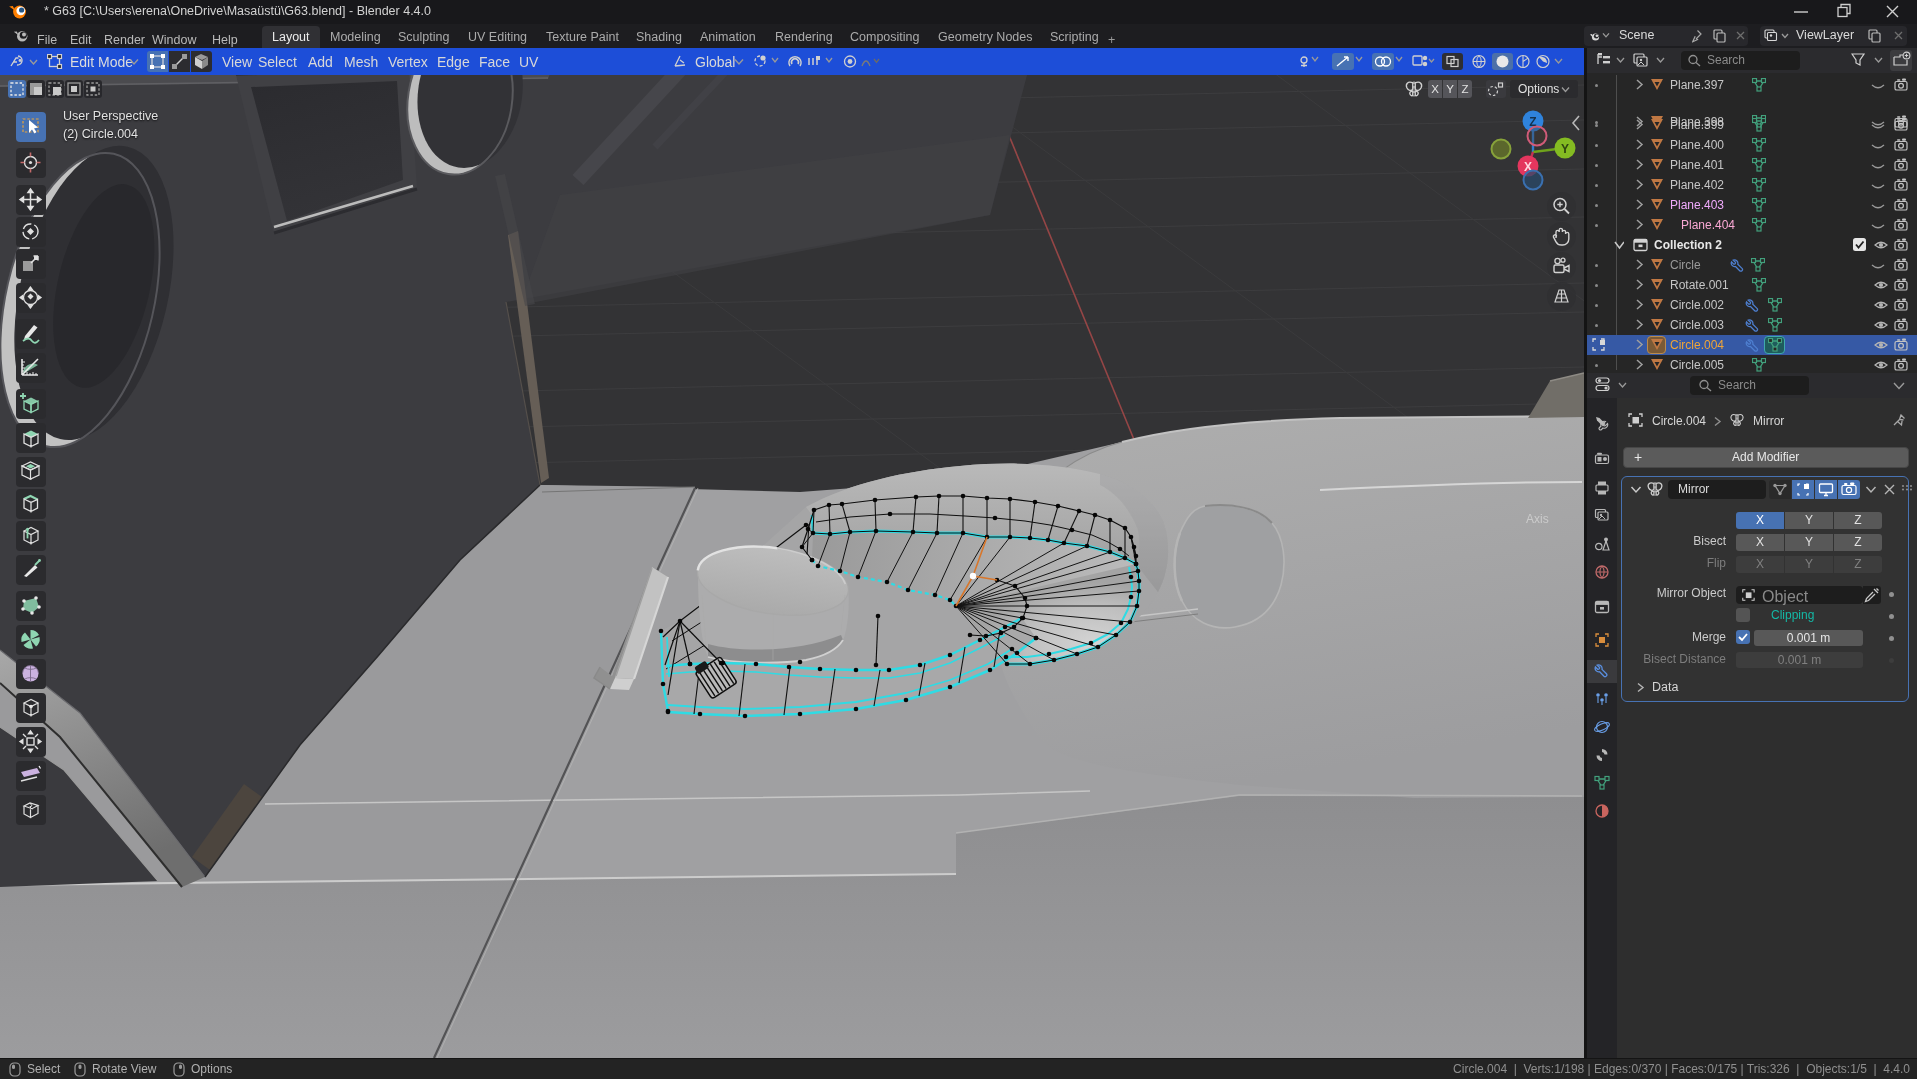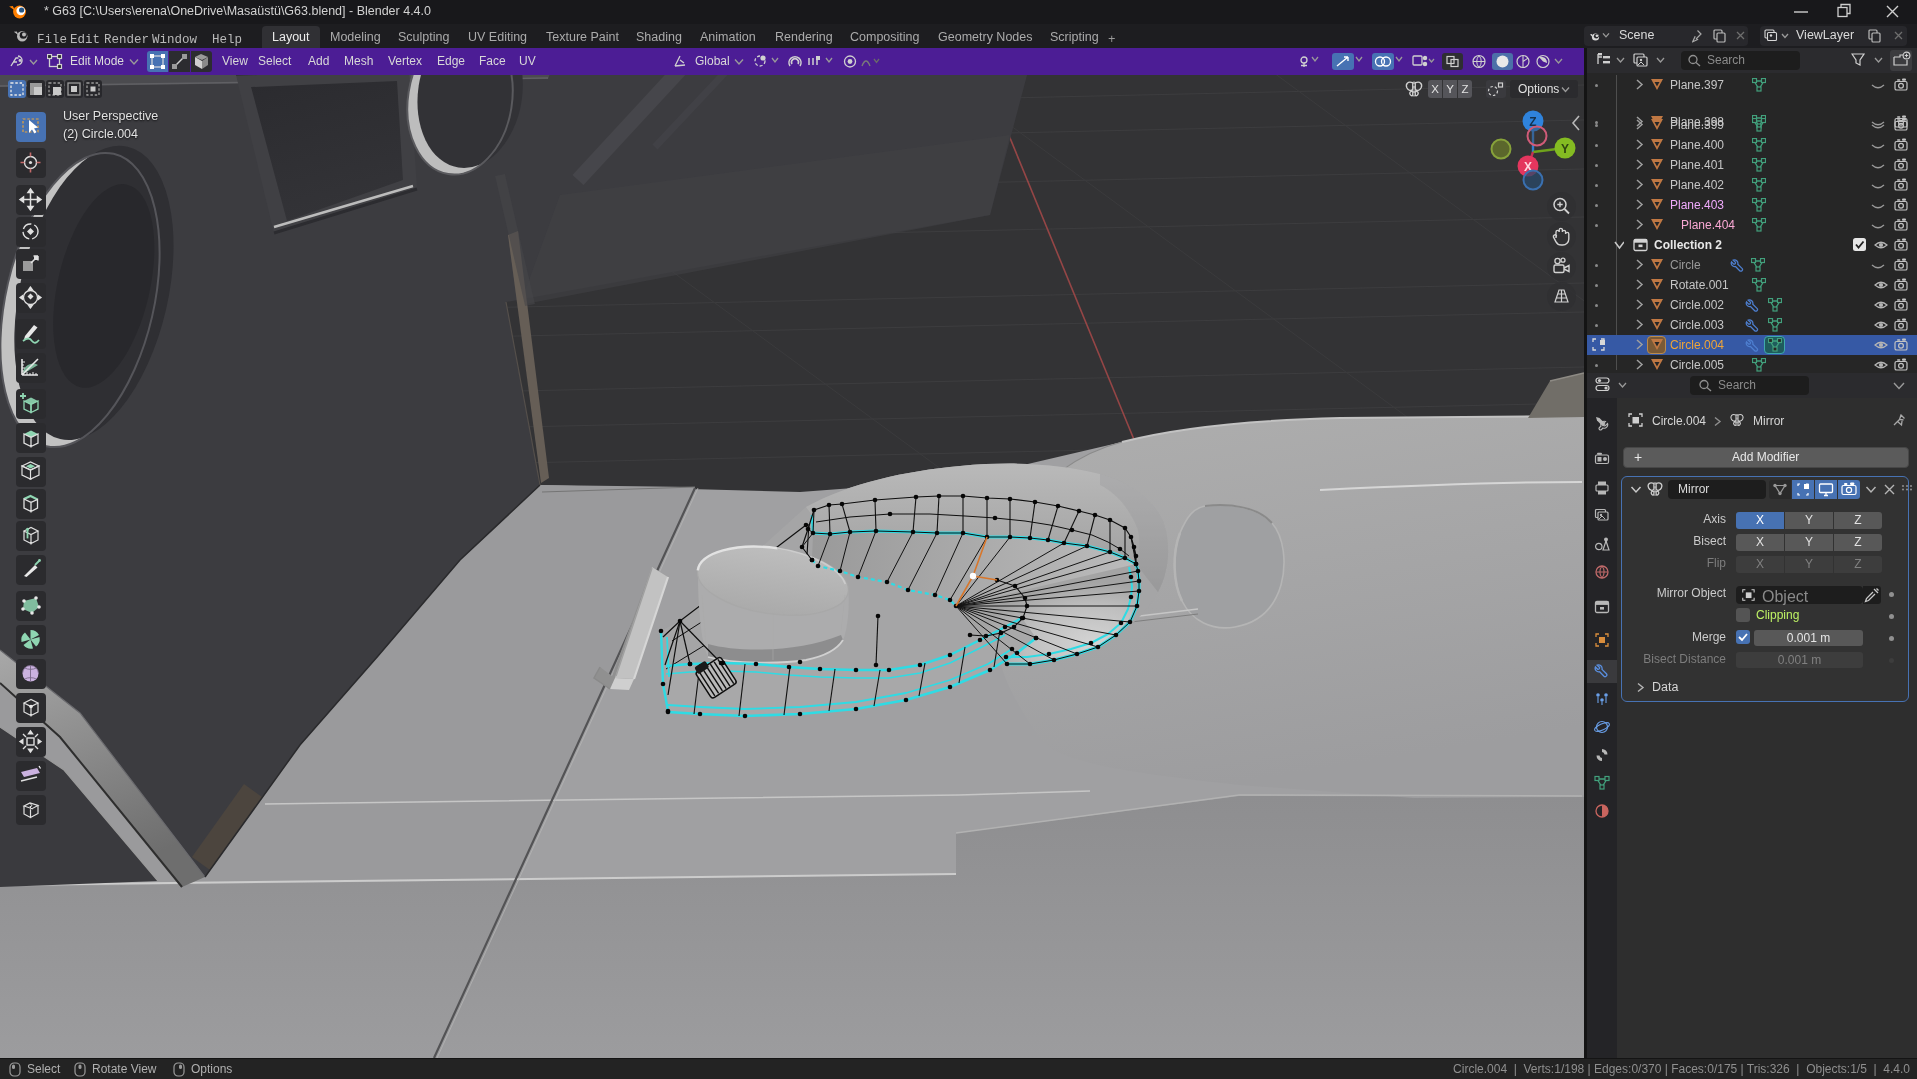--- a/index.html
+++ b/index.html
@@ -1,24 +1,24 @@
 <!DOCTYPE html>
 <html><head>
 <meta charset="utf-8">
 <style>
 * { margin:0; padding:0; box-sizing:border-box; }
 html,body { width:1917px; height:1079px; overflow:hidden; background:#161619; }
 body { font-family:"Liberation Sans", sans-serif; position:relative; }
 .abs { position:absolute; }
 .titlebar { left:0; top:0; width:1917px; height:24px; background:#18181b; color:#d2d2d2; font-size:12.5px; }
 .menubar { left:0; top:24px; width:1917px; height:24px; background:#1d1d20; color:#b9b9b9; font-size:12.5px; }
-.menuitem { position:absolute; top:9px;font-family:Liberation Mono, monospace; }
+.menuitem { position:absolute; top:9px; }
 .tab { position:absolute; top:2px; height:22px; line-height:22px; padding:0 10px; color:#ababab; border-radius:4px 4px 0 0; }
 .tab.active { background:#303034; color:#ececec; }
-.vheader { left:0; top:48px; width:1584px; height:27px; background:#4c1d95; color:#dcdcdc; font-size:12px; }
+.vheader { left:0; top:48px; width:1584px; height:27px; background:#1d4ed8; color:#dcdcdc; font-size:14px; }
 .hmenu { position:absolute; top:6px; color:#d8d8d8; }
 .outliner { left:1587px; top:48px; width:330px; height:325px; background:#262626; }
 .oheader { position:absolute; left:0; top:0; width:330px; height:25px; background:#2b2b2e; }
 .props { left:1587px; top:373px; width:330px; height:685px; background:#2e2e2e; }
 .statusbar { left:0; top:1058px; width:1917px; height:21px; background:#232323; color:#b0b0b0; font-size:12px; border-top:1px solid #141414; }
 .vsplit { left:1584px; top:48px; width:3px; height:1010px; background:#141414; }
 svg text { font-family:"Liberation Sans", sans-serif; }
 .orow { position:absolute; height:20px; width:330px; font-size:12px; color:#c3c3c3; }
 .field { background:#1d1d1d; border-radius:4px; }
 .btn { background:#545454; border-radius:3px; color:#e6e6e6; }
@@ -1283,21 +1283,21 @@
         <g fill="#8a8a8a">
           <circle cx="2" cy="2" r="1.1"></circle>
           <circle cx="6" cy="2" r="1.1"></circle>
           <circle cx="10" cy="2" r="1.1"></circle>
           <circle cx="2" cy="5.5" r="1.1"></circle>
           <circle cx="6" cy="5.5" r="1.1"></circle>
           <circle cx="10" cy="5.5" r="1.1"></circle>
         </g>
       </svg>
     <div id="modrows">
-        <div class="abs" style="right:182px;top:35px;width:200px;text-align:right;font-size:12px;color:#cbcbcb">Axis</div>
+        <div class="abs" style="right:182px;top:35px;width:200px;font-size:12px;color:#cbcbcb">Axis</div>
         <div class="abs" style="left:114px;top:35px;width:48px;height:17px;background:#4772b3;border-radius:3px 0 0 3px;text-align:center;font-size:12px;color:#ffffff;line-height:17px">X</div>
         <div class="abs" style="left:163px;top:35px;width:48px;height:17px;background:#585858;border-radius:0;text-align:center;font-size:12px;color:#e2e2e2;line-height:17px">Y</div>
         <div class="abs" style="left:212px;top:35px;width:48px;height:17px;background:#585858;border-radius:0 3px 3px 0;text-align:center;font-size:12px;color:#e2e2e2;line-height:17px">Z</div>
         <div class="abs" style="right:182px;top:57px;width:200px;text-align:right;font-size:12px;color:#cbcbcb">Bisect</div>
         <div class="abs" style="left:114px;top:57px;width:48px;height:17px;background:#585858;border-radius:3px 0 0 3px;text-align:center;font-size:12px;color:#e2e2e2;line-height:17px">X</div>
         <div class="abs" style="left:163px;top:57px;width:48px;height:17px;background:#585858;border-radius:0;text-align:center;font-size:12px;color:#e2e2e2;line-height:17px">Y</div>
         <div class="abs" style="left:212px;top:57px;width:48px;height:17px;background:#585858;border-radius:0 3px 3px 0;text-align:center;font-size:12px;color:#e2e2e2;line-height:17px">Z</div>
         <div class="abs" style="right:182px;top:79px;width:200px;text-align:right;font-size:12px;color:#7d7d7d">Flip</div>
         <div class="abs" style="left:114px;top:79px;width:48px;height:17px;background:#3d3d3d;border-radius:3px 0 0 3px;text-align:center;font-size:12px;color:#808080;line-height:17px">X</div>
         <div class="abs" style="left:163px;top:79px;width:48px;height:17px;background:#3d3d3d;border-radius:0;text-align:center;font-size:12px;color:#808080;line-height:17px">Y</div>
@@ -1310,21 +1310,21 @@
             </g>
             <rect x="5.5" y="5" width="6.5" height="6.5" fill="#cfcfcf"></rect>
           </svg>
           <span class="abs" style="left:26px;top:2px;color:#8a8a8a;font-size:16px">Object</span>
         </div>
         <div class="abs" style="left:241px;top:109px;width:18px;height:18px;background:#1d1d1d;border-radius:0 3px 3px 0"><svg width="18" height="18" viewBox="0 0 18 18">
             <path d="M11 3 l4 4 M13.5 2.5 l2 2 M10 6 l-6.5 6.5 l-1 3 l3-1 L12 8" fill="none" stroke="#c9c9c9" stroke-width="1.3"></path>
           </svg></div>
         <div class="abs" style="left:267px;top:115px;width:5px;height:5px;border-radius:3px;background:#909090"></div>
         <div class="abs" style="left:114px;top:131px;width:14px;height:14px;background:#545454;border-radius:3px"></div>
-        <span class="abs" style="left:134px;top:131px;font-size:12px;color:#bef264">Clipping</span>
+        <span class="abs" style="left:149px;top:131px;font-size:12px;color:#14b8a6">Clipping</span>
         <div class="abs" style="left:267px;top:137px;width:5px;height:5px;border-radius:3px;background:#909090"></div>
         <div class="abs" style="right:182px;top:153px;width:200px;text-align:right;font-size:12px;color:#cbcbcb">Merge</div>
         <div class="abs" style="left:114px;top:153px;width:14px;height:14px;background:#4772b3;border-radius:3px"><svg width="14" height="14" viewBox="0 0 14 14">
             <path d="M3 7 L6 10 L11 4" fill="none" stroke="#fff" stroke-width="1.8"></path>
           </svg></div>
         <div class="abs btn" style="left:132px;top:153px;width:109px;height:16px;text-align:center;font-size:12px;line-height:16px;background:#585858">0.001 m</div>
         <div class="abs" style="left:267px;top:159px;width:5px;height:5px;border-radius:3px;background:#909090"></div>
         <div class="abs" style="right:182px;top:175px;width:200px;text-align:right;font-size:12px;color:#7d7d7d">Bisect Distance</div>
         <div class="abs" style="left:114px;top:175px;width:127px;height:16px;background:#3d3d3d;border-radius:3px;text-align:center;font-size:12px;line-height:16px;color:#808080">0.001 m</div>
         <div class="abs" style="left:267px;top:181px;width:5px;height:5px;border-radius:3px;background:#3d3d3d"></div>

